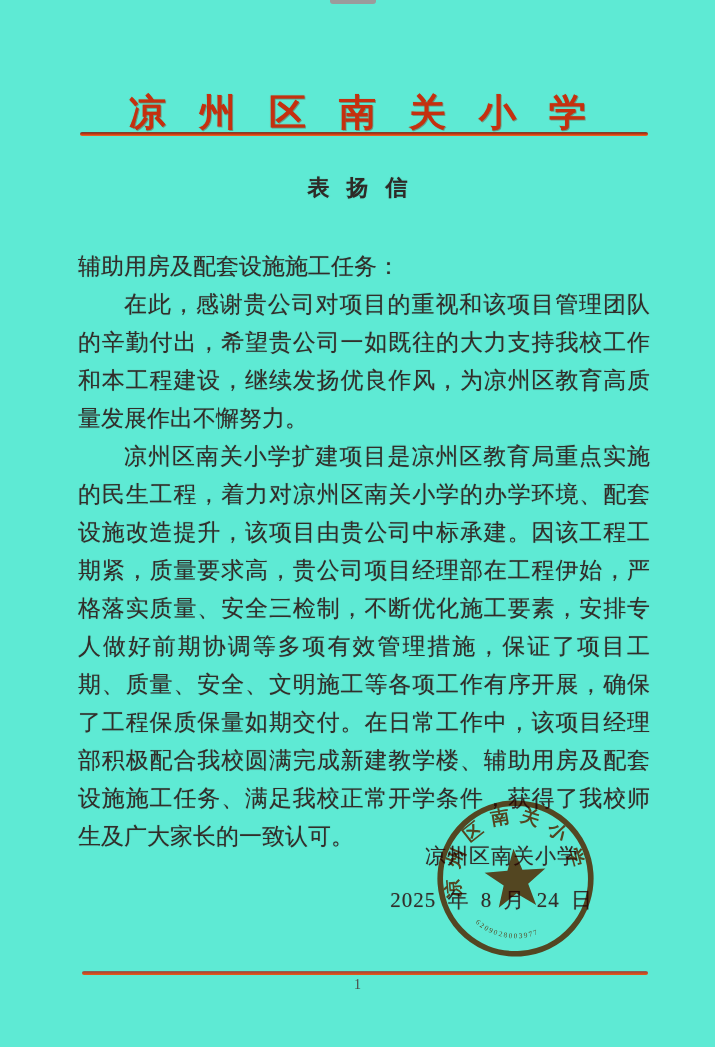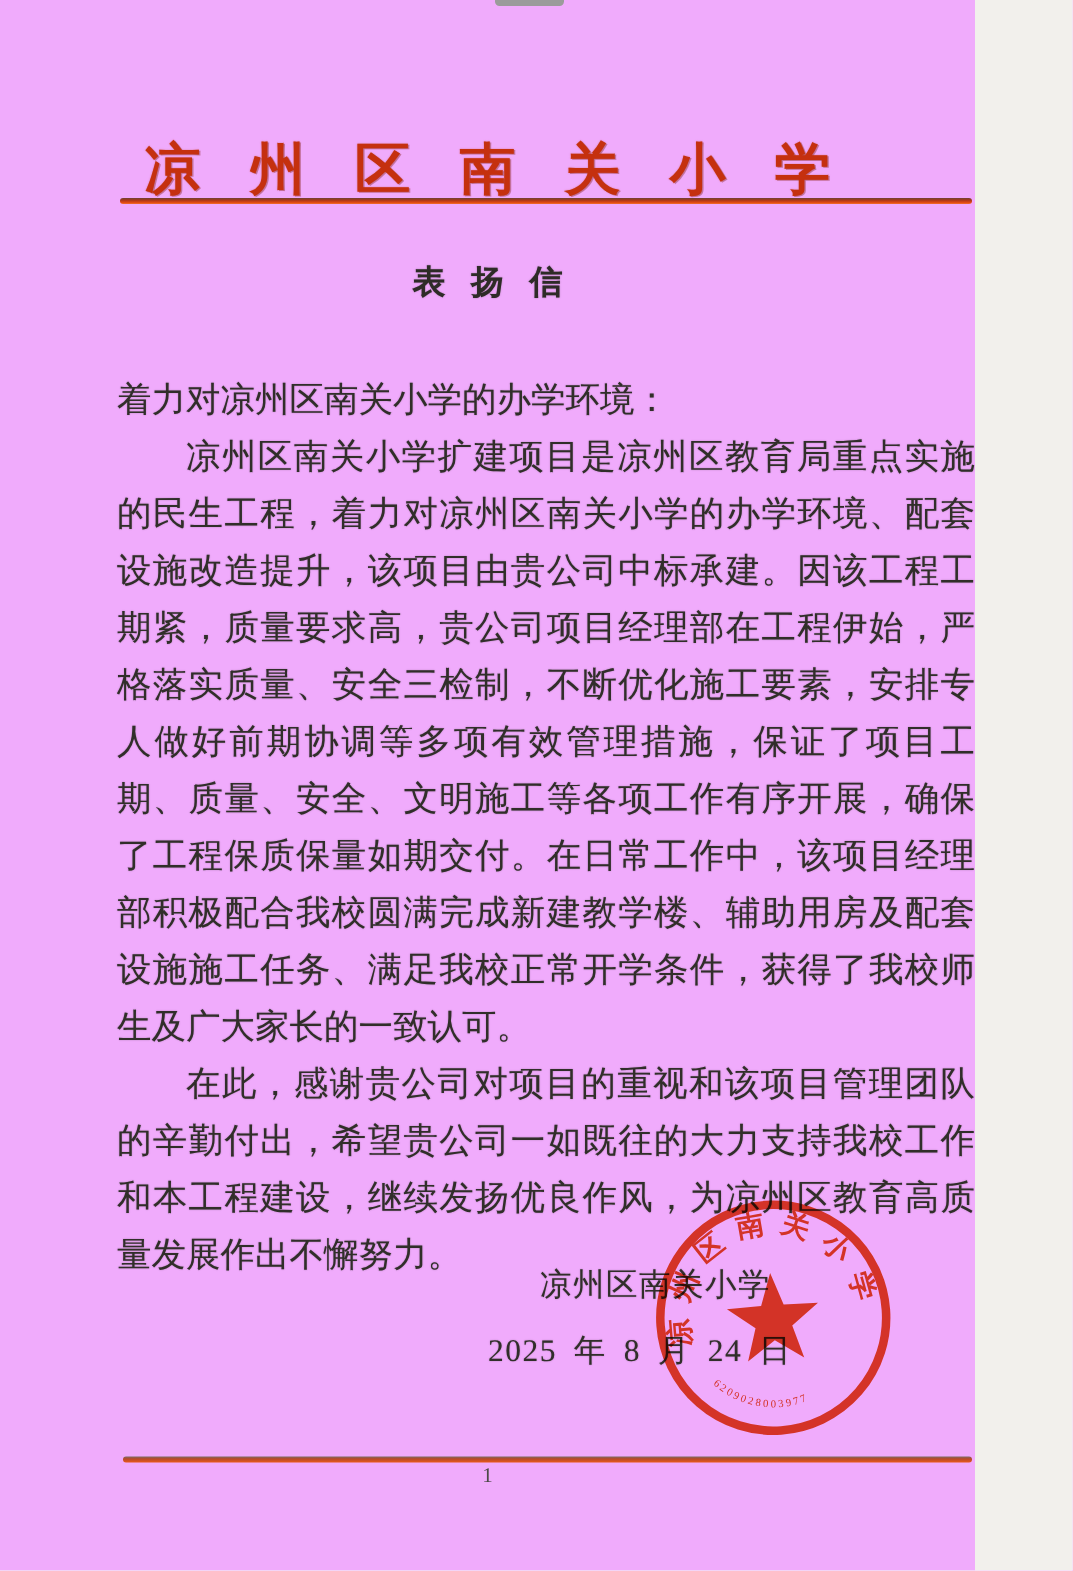--- a/index.html
+++ b/index.html
@@ -3,23 +3,23 @@
 <meta charset="utf-8">
 <style>
   * { margin: 0; padding: 0; box-sizing: border-box; }
   html, body { width: 715px; height: 1047px; }
   body {
     font-family: "Liberation Serif", "DejaVu Serif", serif;
     background: #f2f0ec;
   }
   .page {
     position: relative;
-    width: 650px;
+    width: 715px;
     height: 1047px;
-    background: #f0abfc;
+    background: #5eead4;
     overflow: hidden;
   }
   .scan-artifact {
     position: absolute;
     left: 330px; top: 0;
     width: 46px; height: 4px;
     border-radius: 0 0 3px 3px;
     background: #9b9b9b;
   }
   .letterhead-title {
@@ -115,23 +115,23 @@
 
   <div class="scan-artifact"></div>
 
   <div class="letterhead-title">凉州区南关小学</div>
 
   <div class="letterhead-rule"></div>
 
   <div class="letter-title">表扬信</div>
 
   <div class="letter-body">
-    <p>着力对凉州区南关小学的办学环境：</p>
+    <p>辅助用房及配套设施施工任务：</p>
+    <p class="indent">在此，感谢贵公司对项目的重视和该项目管理团队的辛勤付出，希望贵公司一如既往的大力支持我校工作和本工程建设，继续发扬优良作风，为凉州区教育高质量发展作出不懈努力。</p>
     <p class="indent">凉州区南关小学扩建项目是凉州区教育局重点实施的民生工程，着力对凉州区南关小学的办学环境、配套设施改造提升，该项目由贵公司中标承建。因该工程工期紧，质量要求高，贵公司项目经理部在工程伊始，严格落实质量、安全三检制，不断优化施工要素，安排专人做好前期协调等多项有效管理措施，保证了项目工期、质量、安全、文明施工等各项工作有序开展，确保了工程保质保量如期交付。在日常工作中，该项目经理部积极配合我校圆满完成新建教学楼、辅助用房及配套设施施工任务、满足我校正常开学条件，获得了我校师生及广大家长的一致认可。</p>
-    <p class="indent">在此，感谢贵公司对项目的重视和该项目管理团队的辛勤付出，希望贵公司一如既往的大力支持我校工作和本工程建设，继续发扬优良作风，为凉州区教育高质量发展作出不懈努力。</p>
   </div>
 
   <div class="signature-name">凉州区南关小学</div>
 
   <div class="signature-date">2025 年 8 月 24 日</div>
 
   <svg class="seal" viewBox="0 0 160 160" xmlns="http://www.w3.org/2000/svg">
     <defs>
       <path id="sealTopArc" d="M 28.3 98.8 A 55 55 0 1 1 131.7 98.8" fill="none"></path>
       <path id="sealBottomArc" d="M 29.8 109 A 58 58 0 0 0 130.2 109" fill="none"></path>

